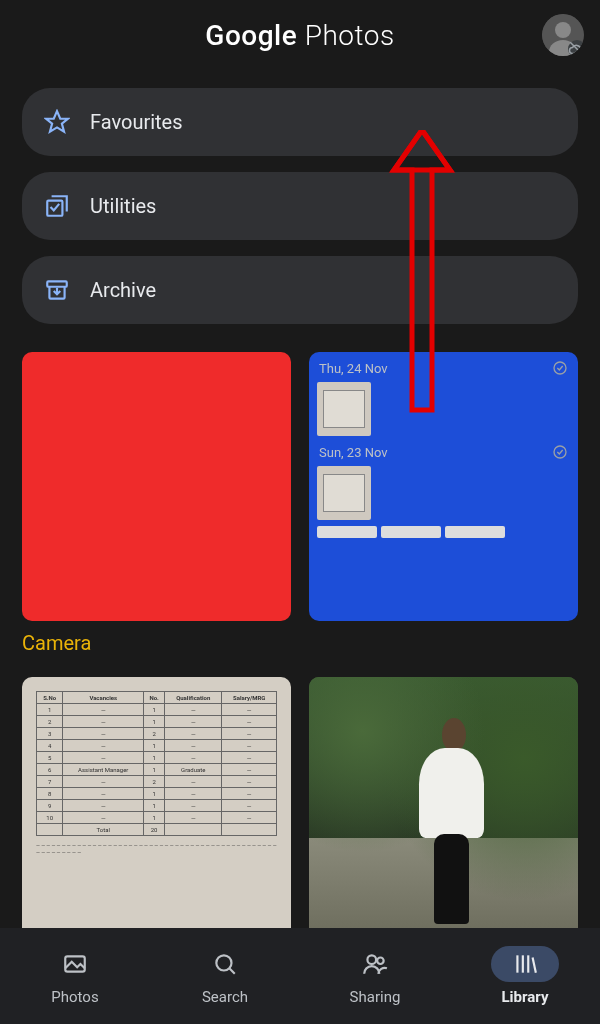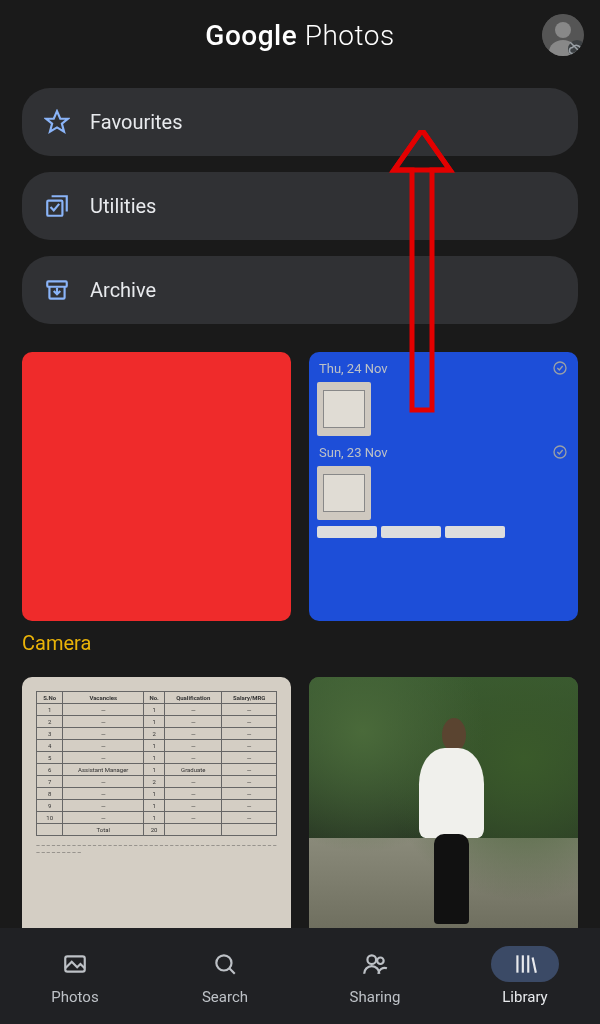--- a/index.html
+++ b/index.html
@@ -229,21 +229,21 @@
     display: flex;
     flex-direction: column;
     align-items: center;
     gap: 6px;
     font-size: 15px;
     color: #bdc1c6;
   }
   .nav-item.active .pill {
     background: #3b4a66;
   }
-  .nav-item.active { color: #e8eaed; font-weight: 400; }
+  .nav-item.active { color: #e8eaed; font-weight: 700; }
   .pill {
     width: 68px;
     height: 36px;
     border-radius: 18px;
     display: flex;
     align-items: center;
     justify-content: center;
   }
 </style>
 </head>

